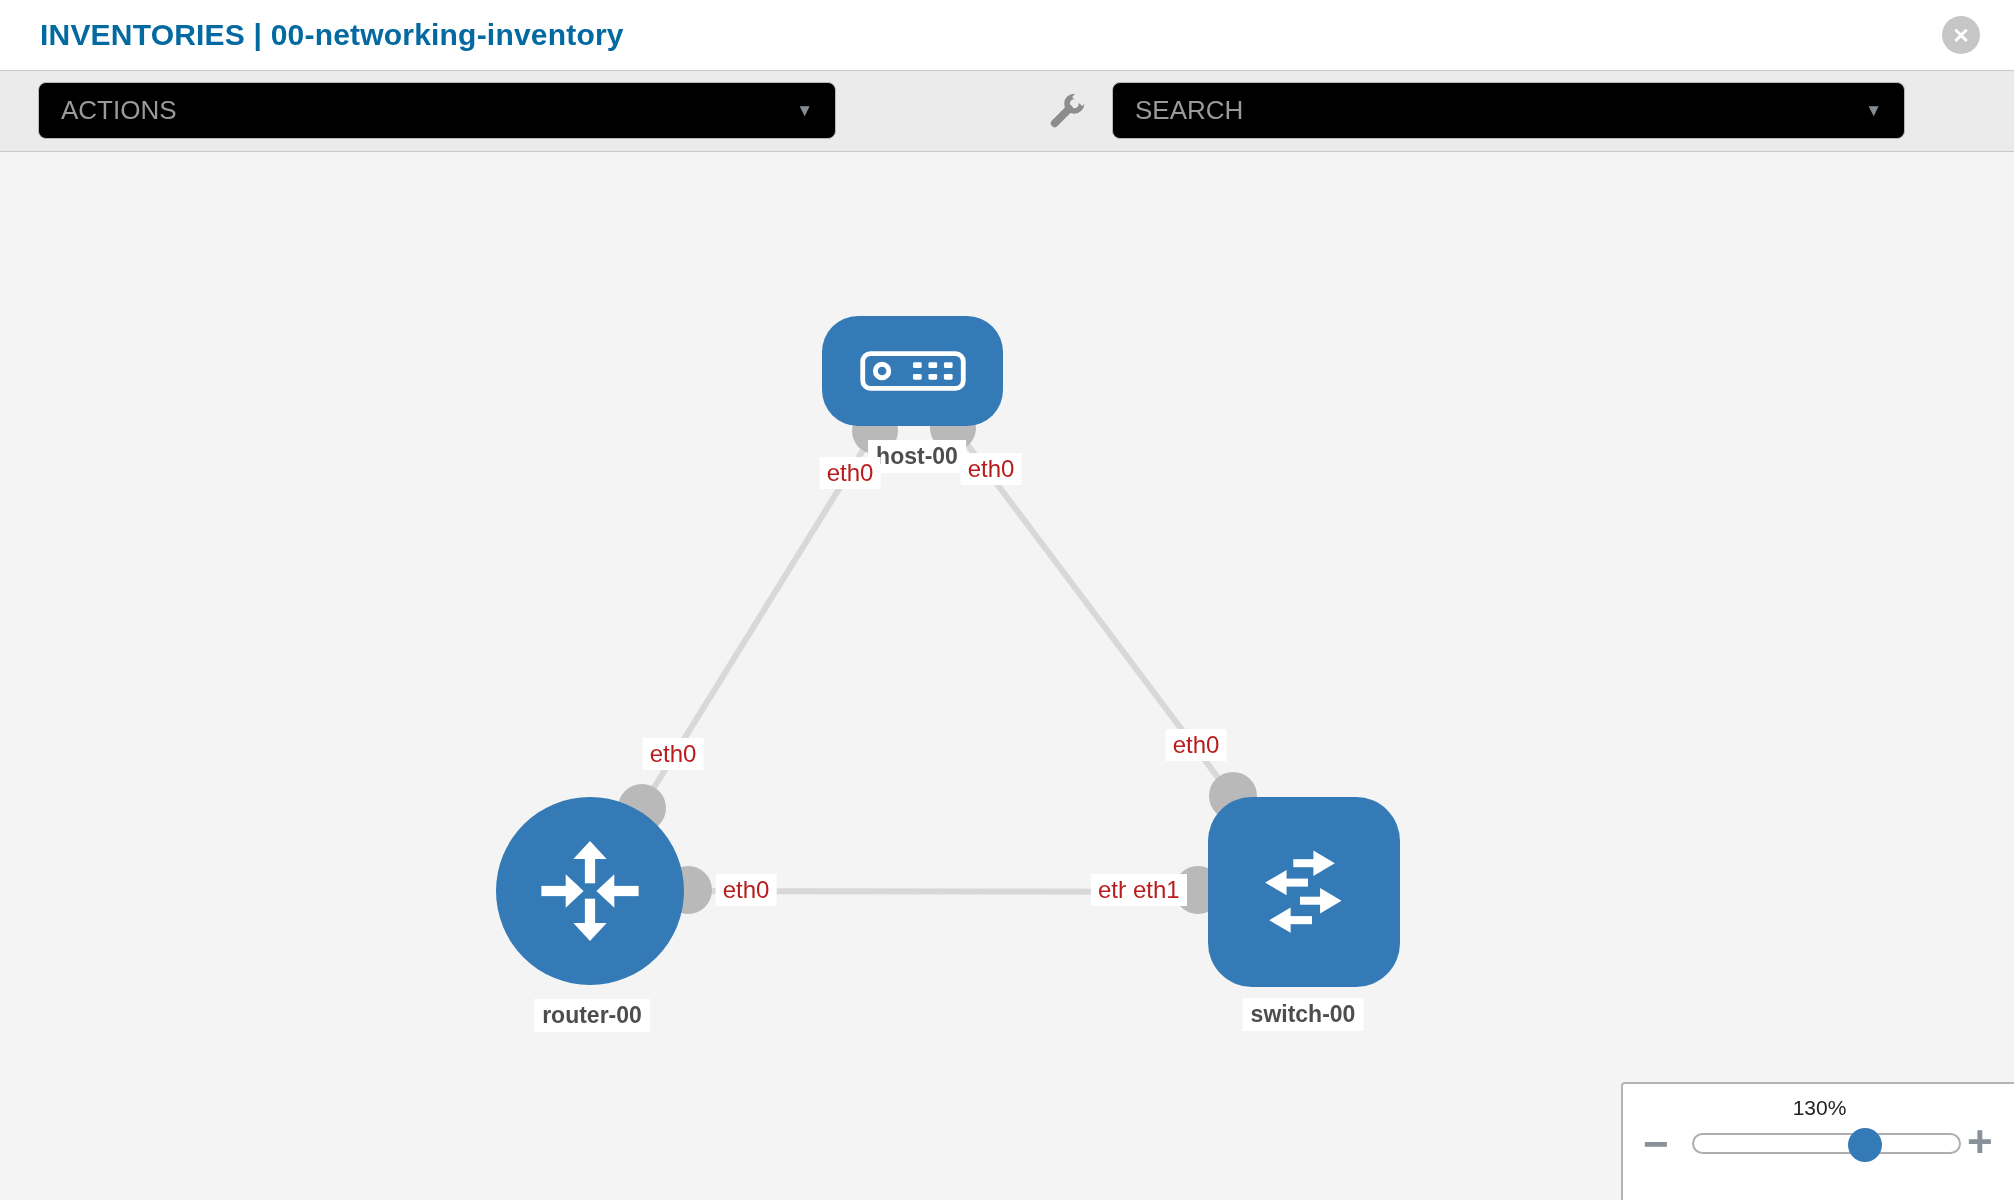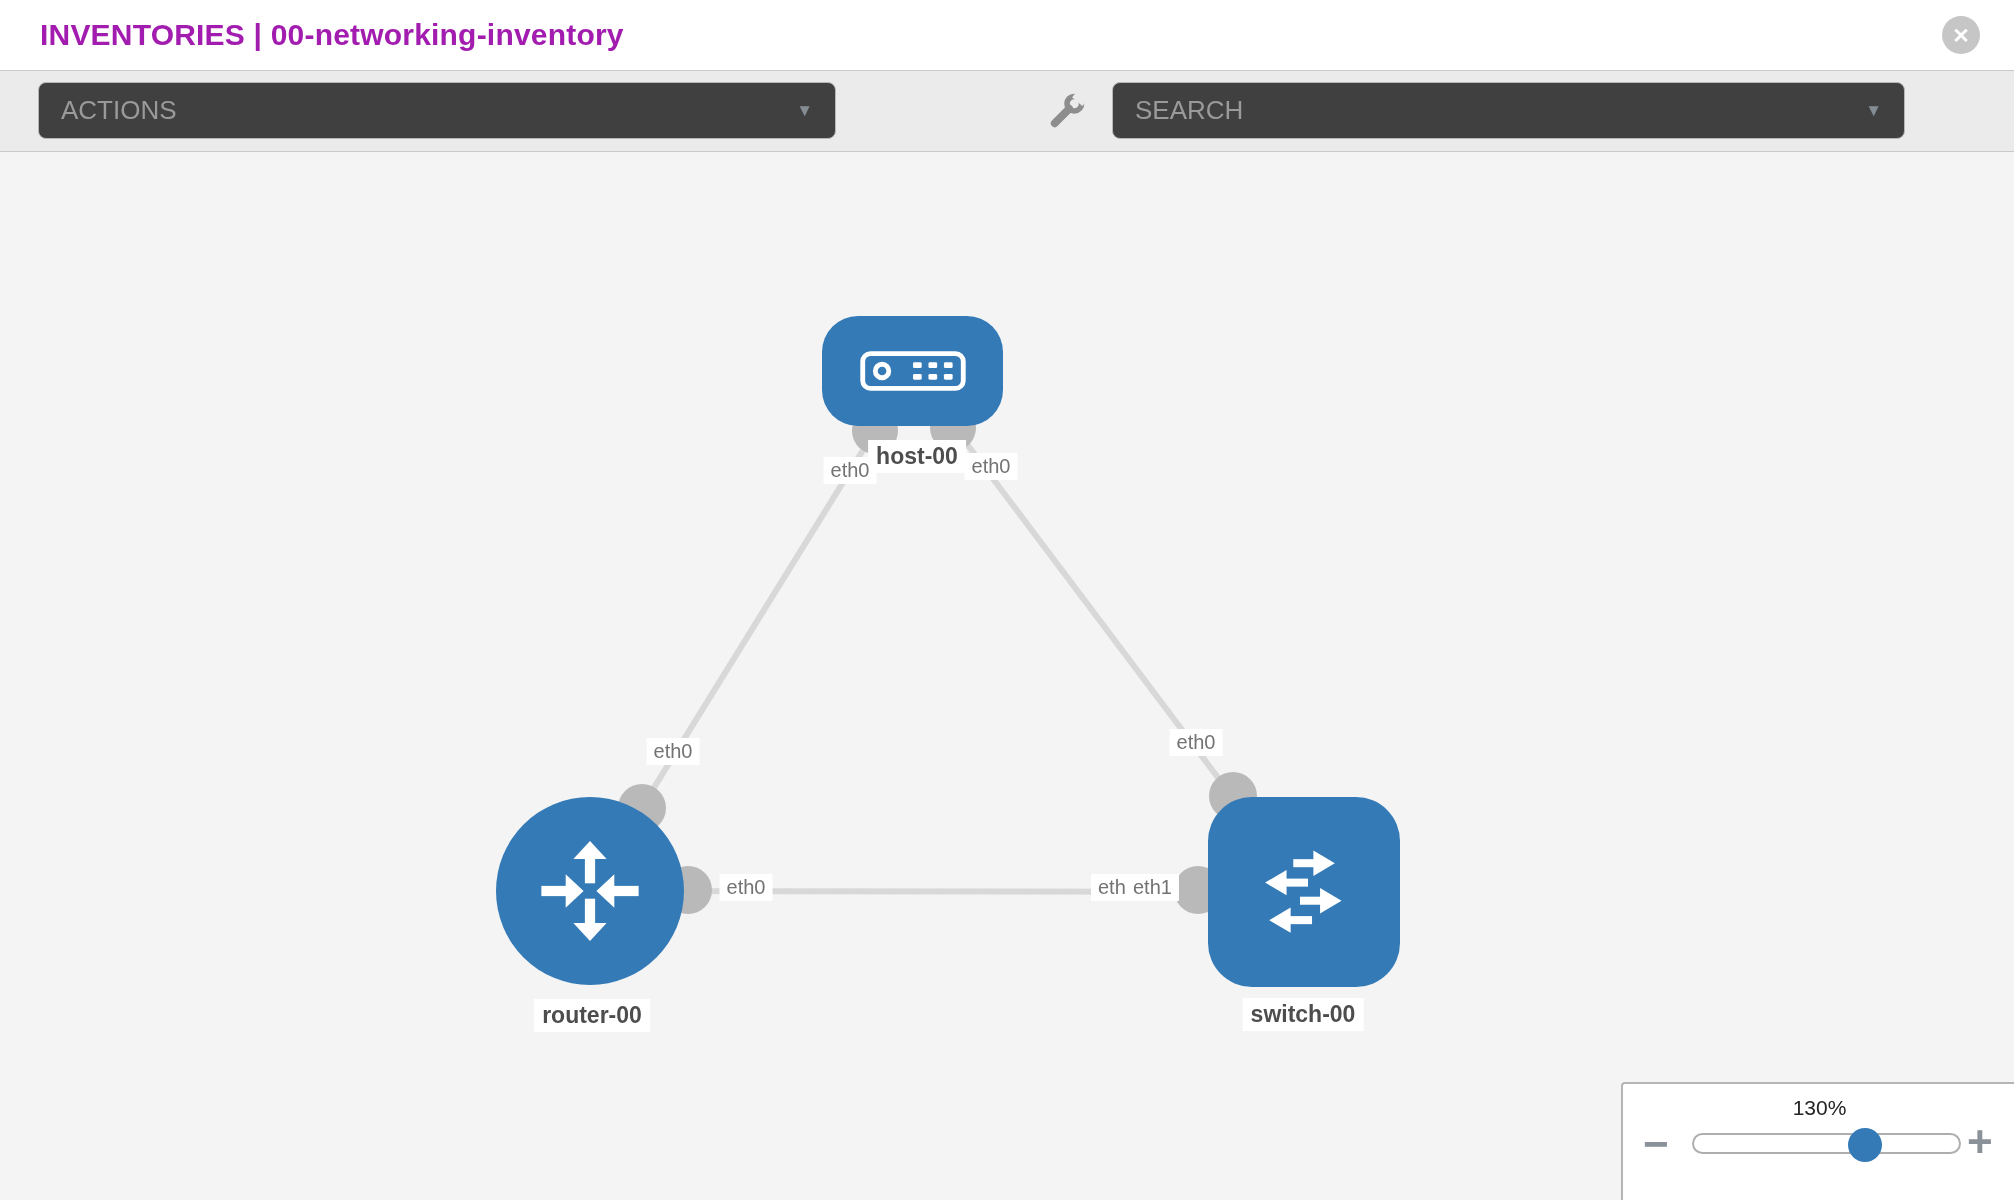--- a/index.html
+++ b/index.html
@@ -4,56 +4,56 @@
 <style>
   html,body{margin:0;padding:0;}
   body{
     width:2014px;height:1200px;overflow:hidden;background:#ffffff;
     font-family:"Liberation Sans", sans-serif;position:relative;
   }
   
   .header{height:70px;background:#ffffff;position:relative;}
   .page-title{
     position:absolute;left:40px;top:50%;transform:translateY(-50%);
-    font-size:30px;font-weight:bold;color:#a21caf;letter-spacing:.2px;white-space:nowrap;
+    font-size:30px;font-weight:bold;color:#0369a1;letter-spacing:.2px;white-space:nowrap;
   }
   .close-btn{
     position:absolute;right:34px;top:16px;width:38px;height:38px;border-radius:50%;
     background:#c6c6c6;border:none;cursor:pointer;display:flex;align-items:center;justify-content:center;
     padding:0;
   }
   .close-btn span{color:#ffffff;font-size:21px;font-weight:bold;line-height:1;}
   
   .toolbar{
     height:80px;background:#ebebeb;border-top:1px solid #c9c9c9;border-bottom:1px solid #c9c9c9;
     position:relative;
   }
   .dropdown{
-    position:absolute;top:11px;height:57px;background:#404040;border:1px solid #b7b7b7;border-radius:8px;
+    position:absolute;top:11px;height:57px;background:#000000;border:1px solid #b7b7b7;border-radius:8px;
     display:flex;align-items:center;justify-content:space-between;padding:0 22px;box-sizing:border-box;
     color:#9a9a9a;font-size:26px;cursor:pointer;
   }
   .dropdown-actions{left:38px;width:798px;}
   .dropdown-search{left:1112px;width:793px;}
   .caret{color:#848c94;font-size:17px;}
   .tool-icons{position:absolute;left:1048px;top:0;height:100%;display:flex;align-items:center;gap:30px;}
   .icon-btn{width:38px;height:38px;background:transparent;border:none;padding:0;cursor:pointer;}
   
   .canvas{position:relative;height:1048px;background:#f4f4f4;overflow:hidden;}
   .links-svg{position:absolute;left:0;top:0;}
   .node{position:absolute;background:#337ab7;display:flex;align-items:center;justify-content:center;cursor:pointer;}
   .node-host{left:822px;top:164px;width:181px;height:110px;border-radius:36px;}
   .node-router{left:496px;top:645px;width:188px;height:188px;border-radius:50%;}
   .node-switch{left:1208px;top:645px;width:192px;height:190px;border-radius:44px;}
   .node-label{
     position:absolute;transform:translateX(-50%);background:#ffffff;color:#4d4d4d;
     font-size:23px;padding:3px 8px;white-space:nowrap;font-weight:bold;
   }
   .if-label{
-    position:absolute;background:#ffffff;color:#737373;font-size:20px;padding:2px 7px;white-space:nowrap;
+    position:absolute;background:#ffffff;color:#b91c1c;font-size:24px;padding:2px 7px;white-space:nowrap;
   }
   .if-center{transform:translateX(-50%);}
   
   .zoom-panel{
     position:absolute;left:1621px;top:930px;width:400px;height:260px;background:#ffffff;
     border:2px solid #b5b5b5;border-radius:4px;
   }
   .zoom-level{position:absolute;left:0;top:12px;width:393px;text-align:center;font-size:21px;color:#242424;}
   .zoom-out,.zoom-in{
     position:absolute;background:none;border:none;padding:0;cursor:pointer;

